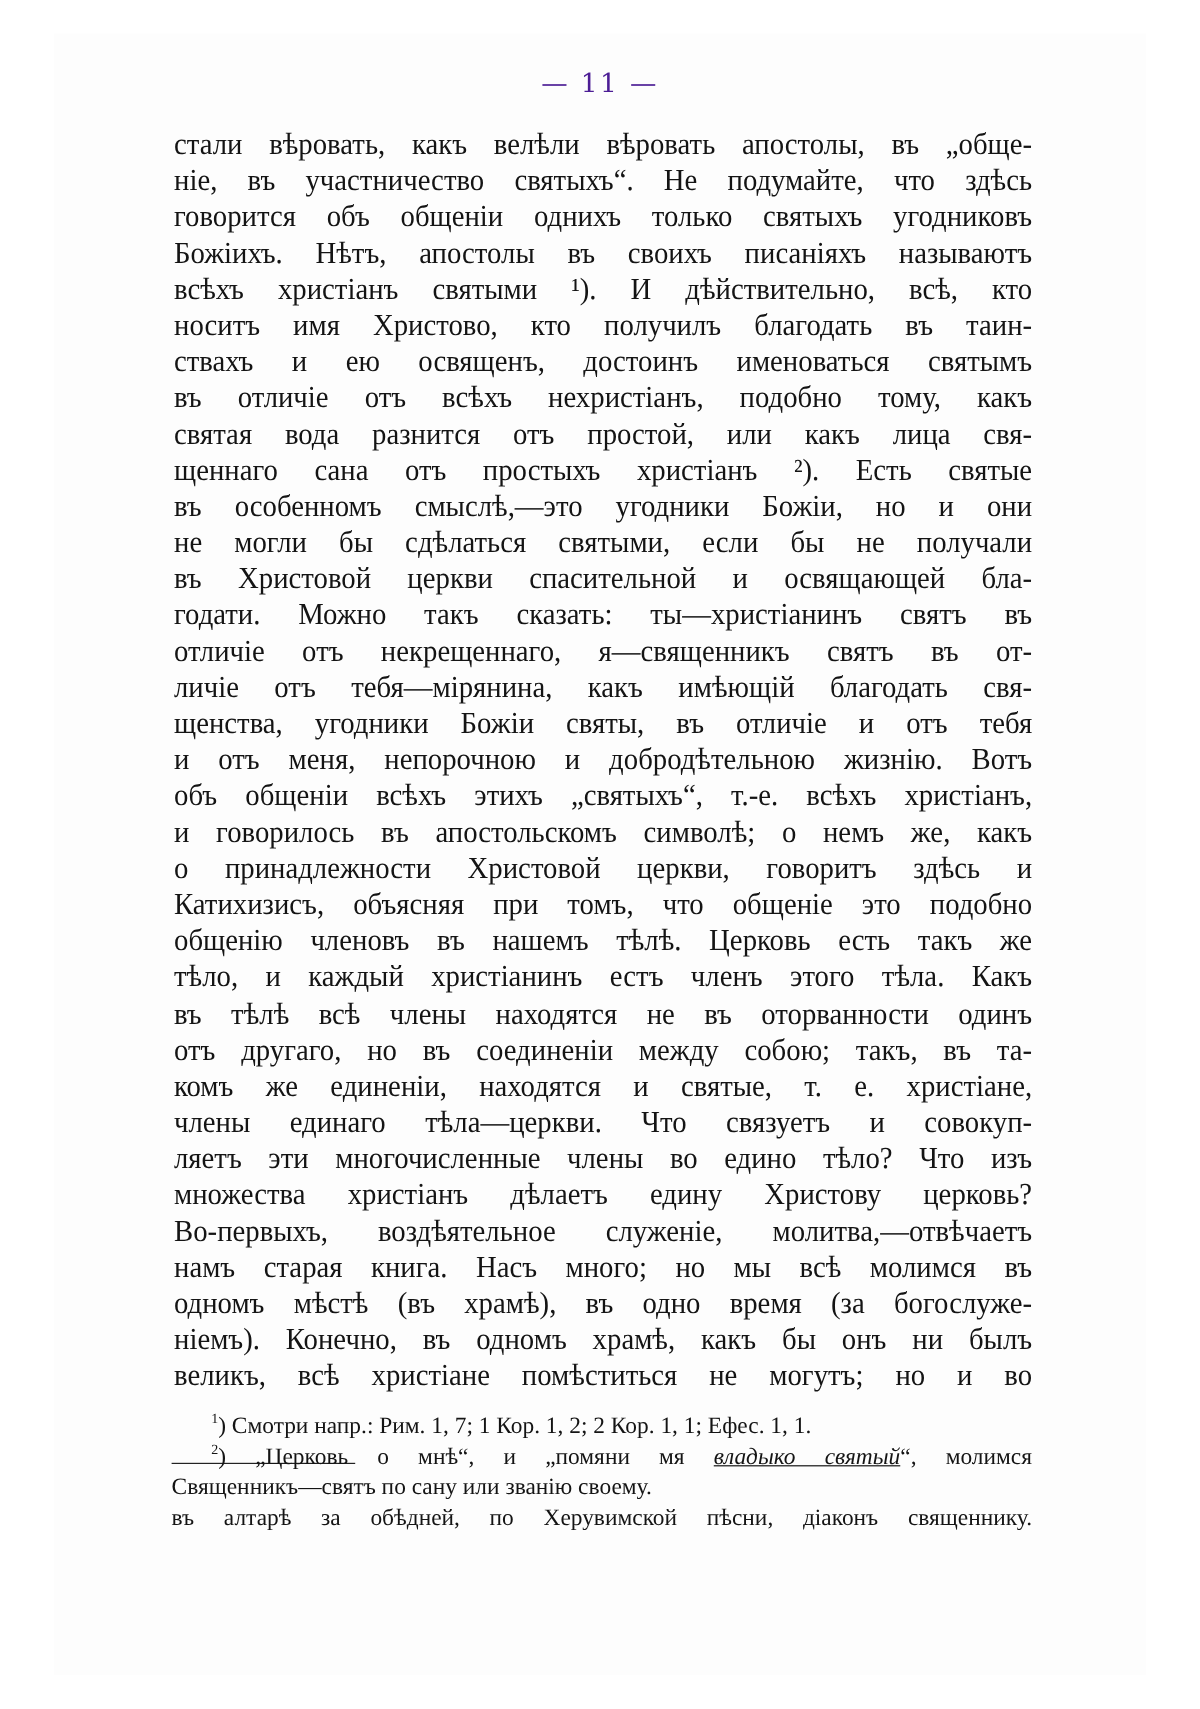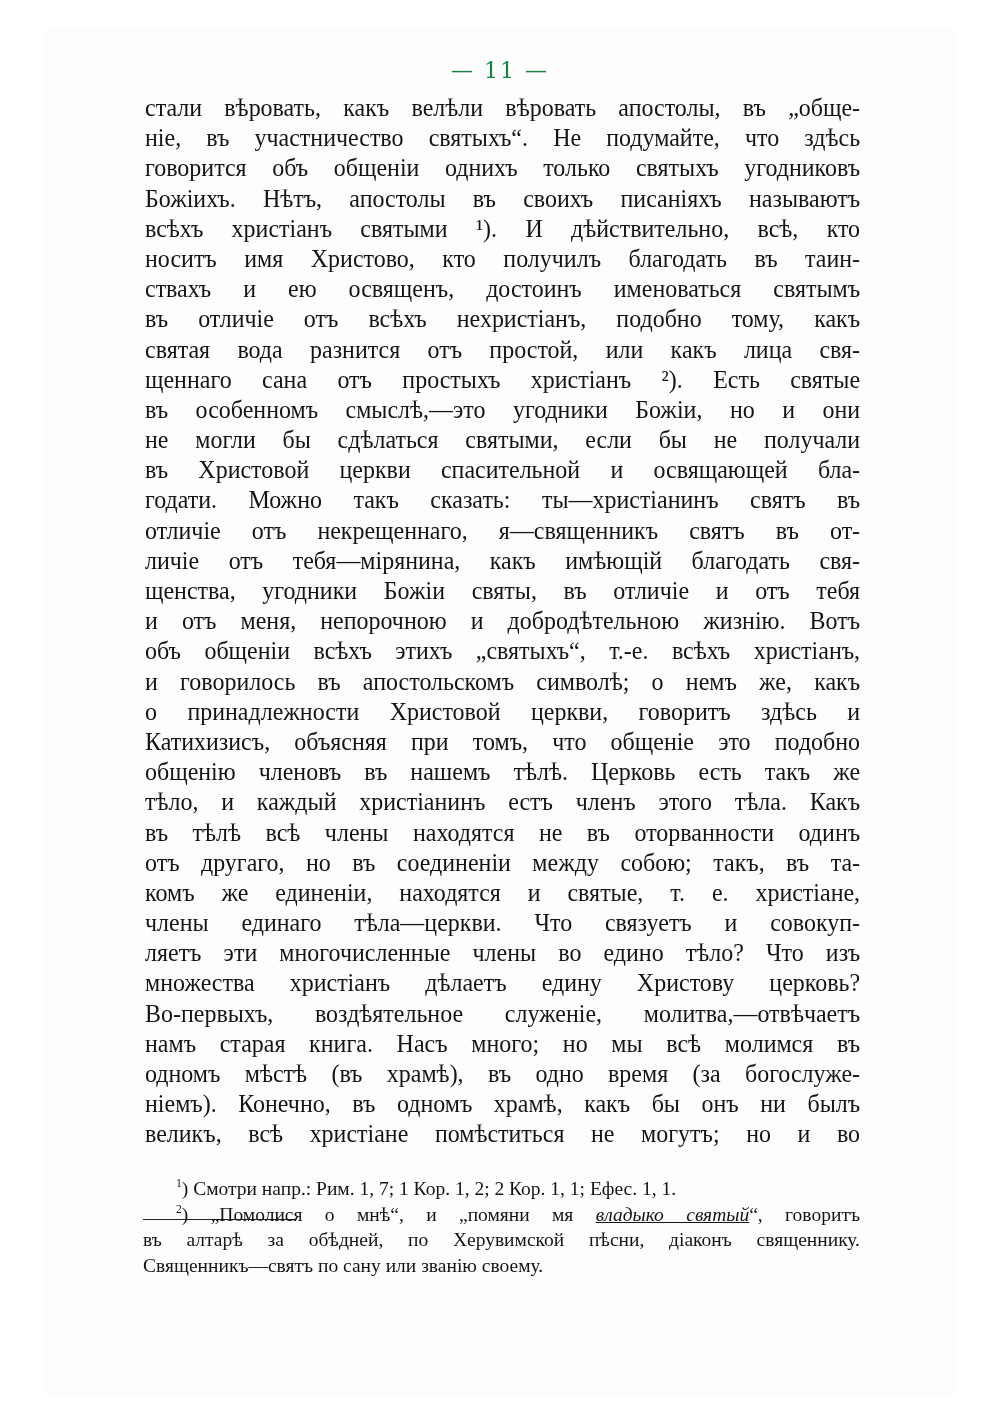--- a/index.html
+++ b/index.html
@@ -22,27 +22,27 @@
     background: #fdfdfd;
   }
   .page-number {
     position: absolute;
     left: 0;
     top: 58px;
     width: 1000px;
     text-align: center;
     font-family: "DejaVu Serif", serif;
     font-size: 22px;
-    color: #15803d;
+    color: #4c1d95;
     letter-spacing: 2px;
   }
   .body-text {
     position: absolute;
     left: 145px;
-    top: 93px;
+    top: 105px;
     width: 715px;
     font-family: "Liberation Serif", serif;
     font-size: 25.5px;
     line-height: 30.2px;
     color: #141414;
   }
   .line {
     display: block;
     white-space: nowrap;
     text-align: justify;
@@ -132,16 +132,16 @@
   <span class="line">намъ старая книга. Насъ много; но мы всѣ молимся въ</span>
   <span class="line">одномъ мѣстѣ (въ храмѣ), въ одно время (за богослуже-</span>
   <span class="line">ніемъ). Конечно, въ одномъ храмѣ, какъ бы онъ ни былъ</span>
   <span class="line last">великъ, всѣ христіане помѣститься не могутъ; но и во</span>
 </div>
 
 <div class="footnote-rule"></div>
 
 <div class="footnotes">
   <span class="fn-line fn-indent"><sup>1</sup><span>) Смотри напр.: Рим. 1, 7; 1 Кор. 1, 2; 2 Кор. 1, 1; Ефес. 1, 1.</span></span>
-  <span class="fn-line fn-indent justify"><sup>2</sup><span>) „Помолися о мнѣ“, и „помяни мя </span><span class="italic">владыко святый</span><span>“, говоритъ</span></span>
+  <span class="fn-line fn-indent justify"><sup>2</sup><span>) „Церковь о мнѣ“, и „помяни мя </span><span class="italic">владыко святый</span><span>“, молимся</span></span>
+  <span class="fn-line">Священникъ—святъ по сану или званію своему.</span>
   <span class="fn-line justify">въ алтарѣ за обѣдней, по Херувимской пѣсни, діаконъ священнику.</span>
-  <span class="fn-line">Священникъ—святъ по сану или званію своему.</span>
 </div>
 
 </body></html>

